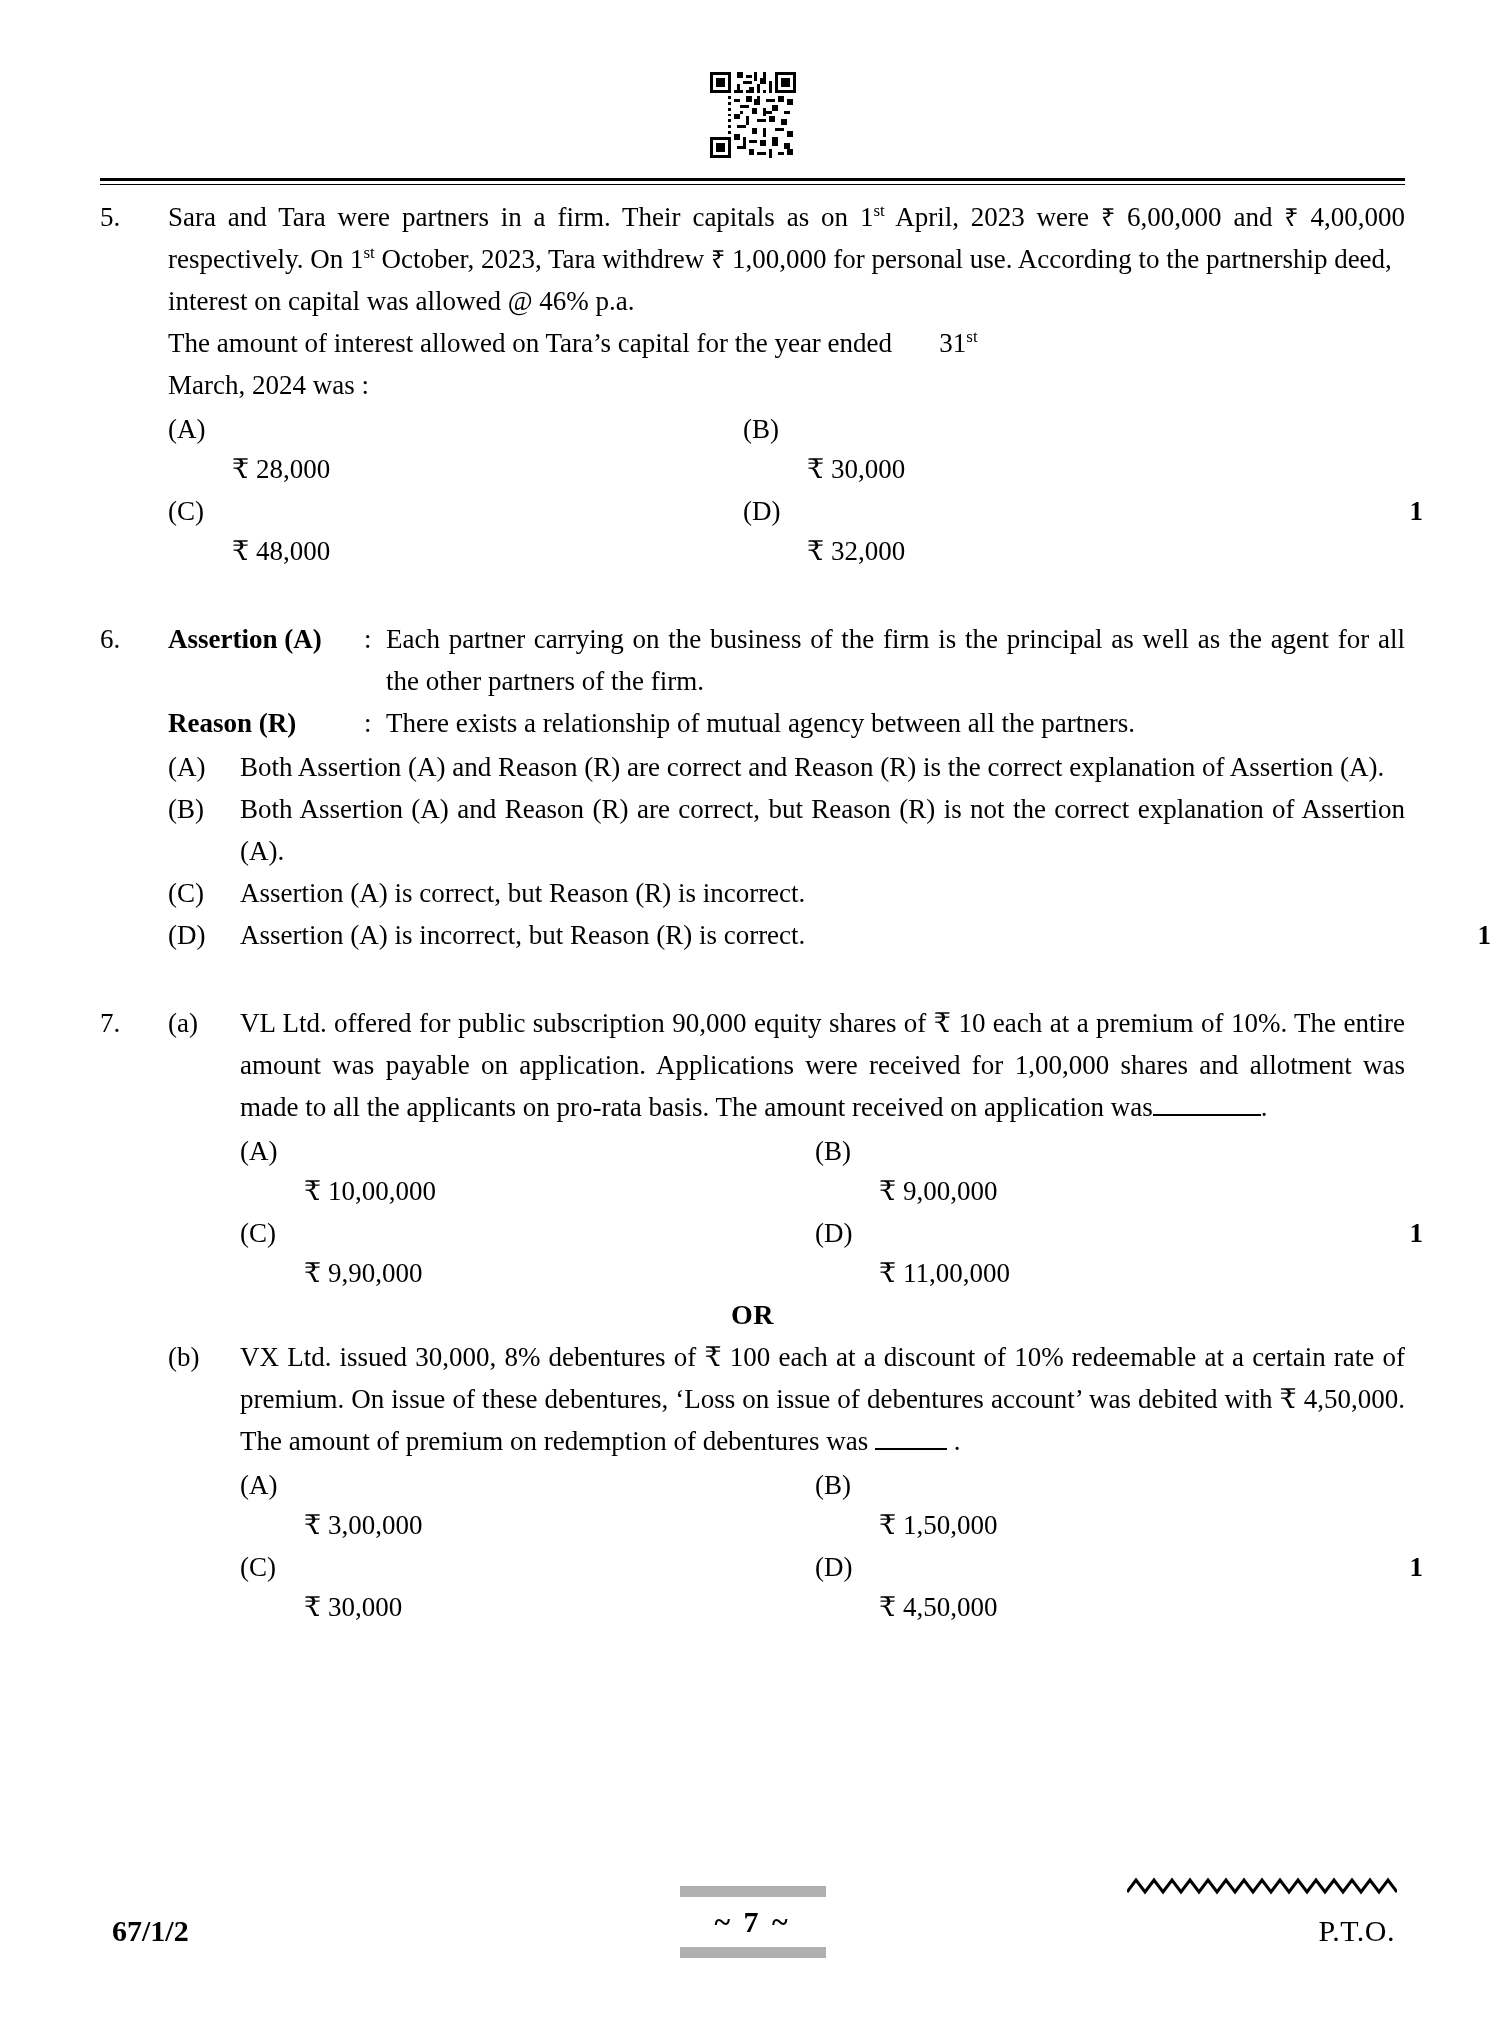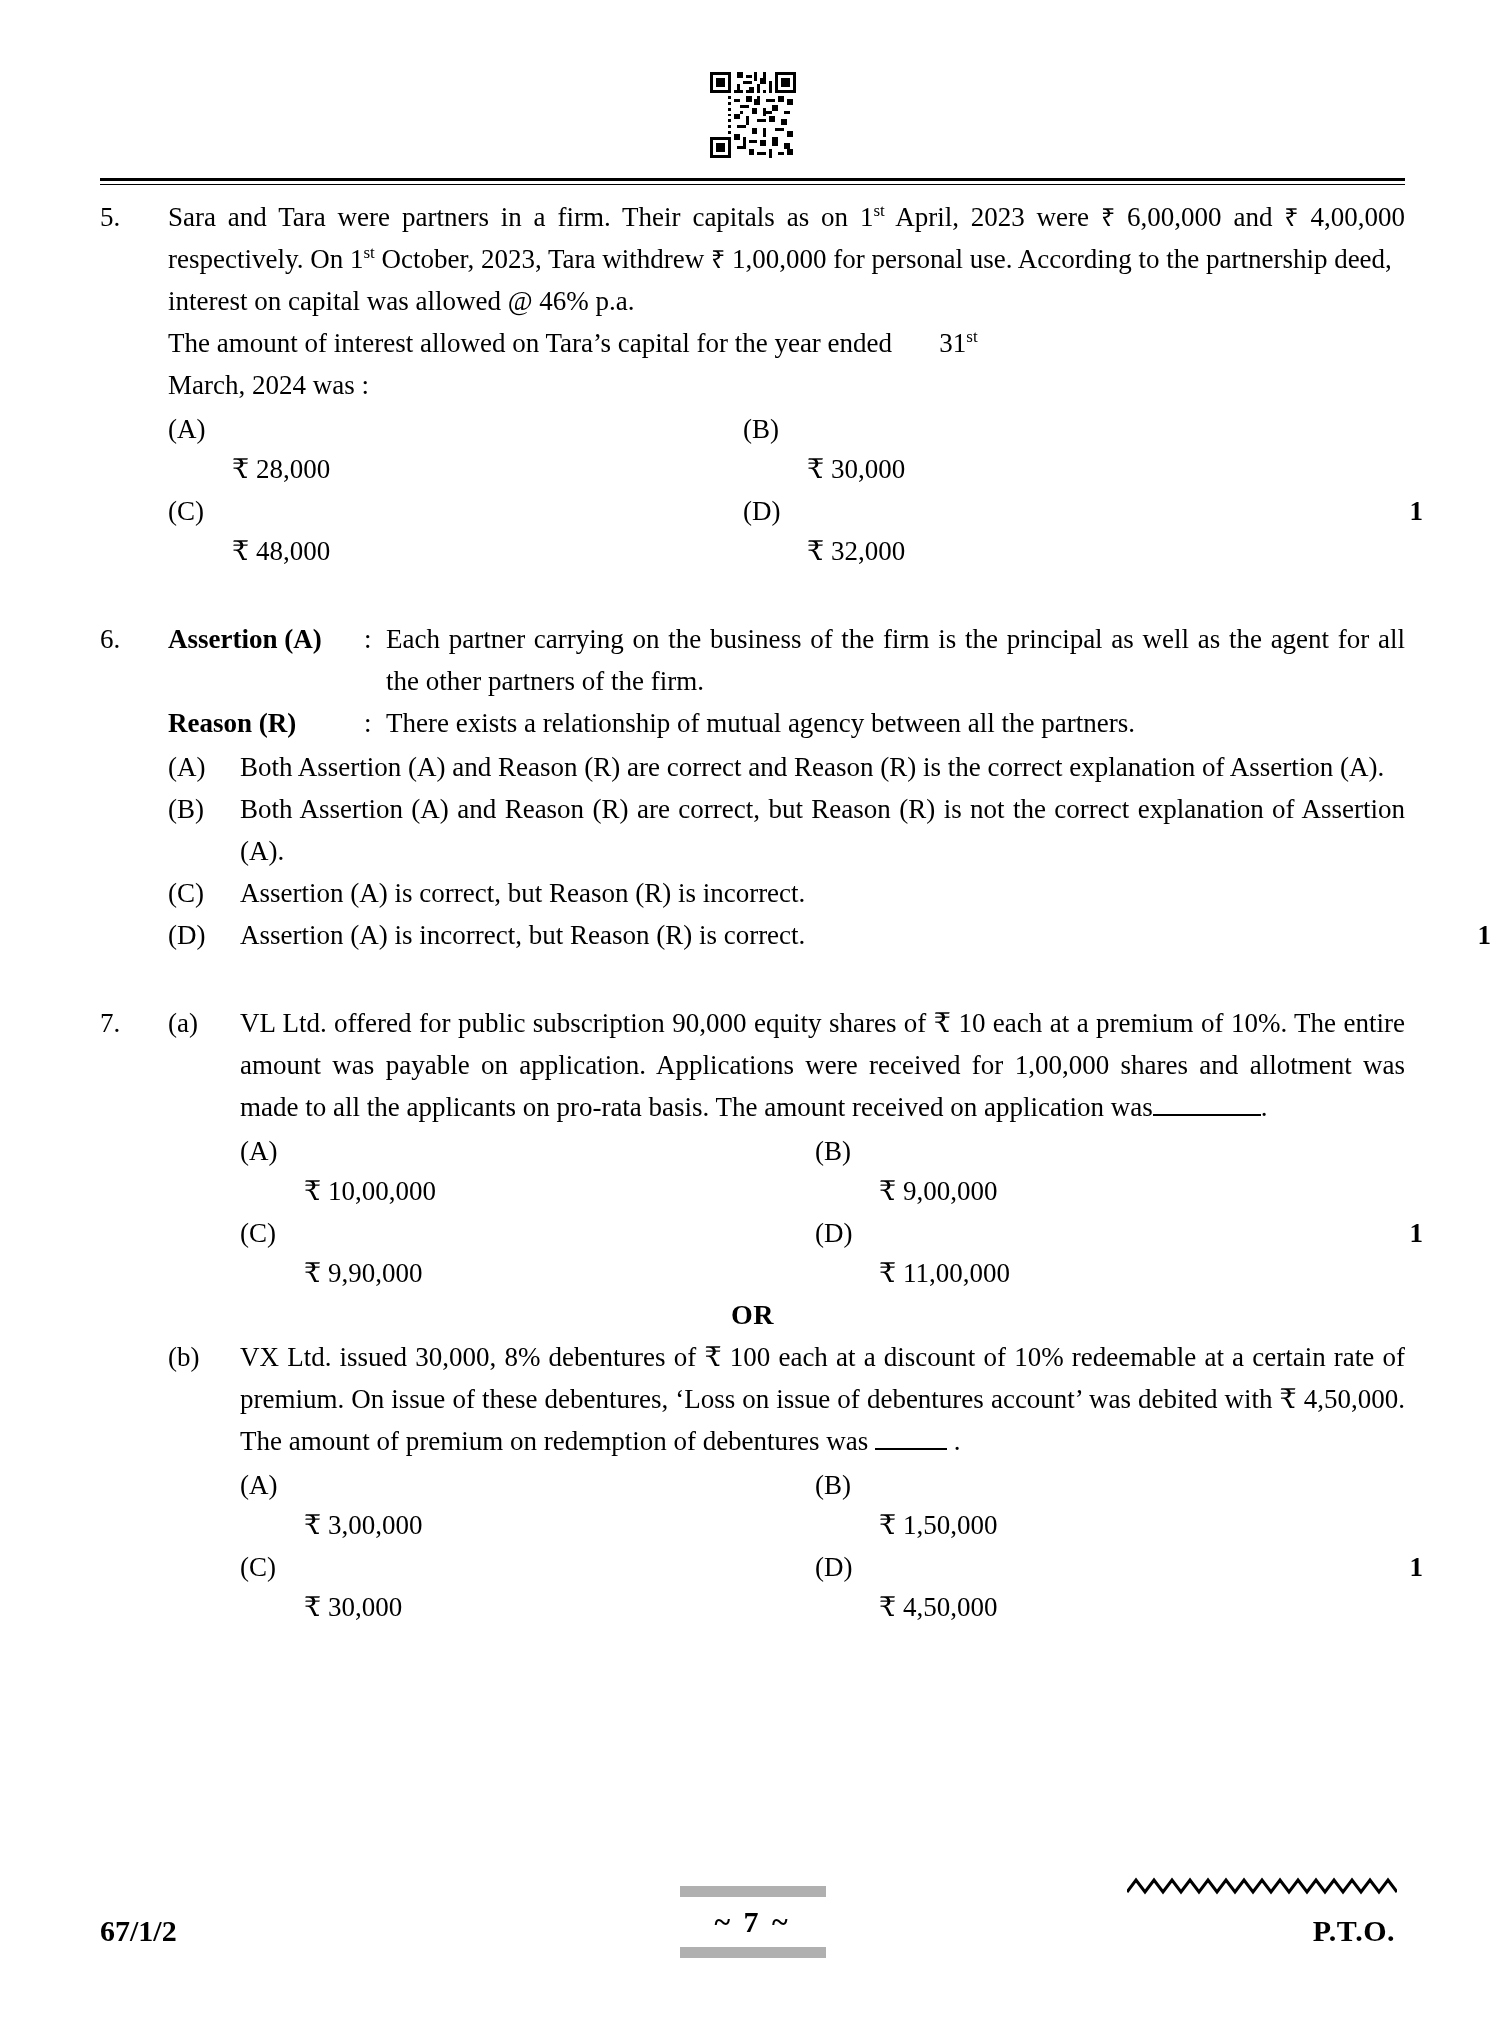--- a/index.html
+++ b/index.html
@@ -180,31 +180,31 @@
   
   .footer {
     position: absolute;
     left: 100px;
     right: 100px;
     bottom: 72px;
     height: 110px;
   }
   .code {
     position: absolute;
-    left: 0;
+    left: 12px;
     bottom: 14px;
     font-size: 30px;
     font-weight: bold;
   }
   .pto {
     position: absolute;
     right: 10px;
     bottom: 14px;
     font-size: 30px;
-    font-weight: bold;
+    font-weight: normal;
     letter-spacing: 0.5px;
   }
   .pagebox {
     position: absolute;
     left: 50%;
     transform: translateX(-50%);
     bottom: 4px;
     width: 146px;
     text-align: center;
   }

